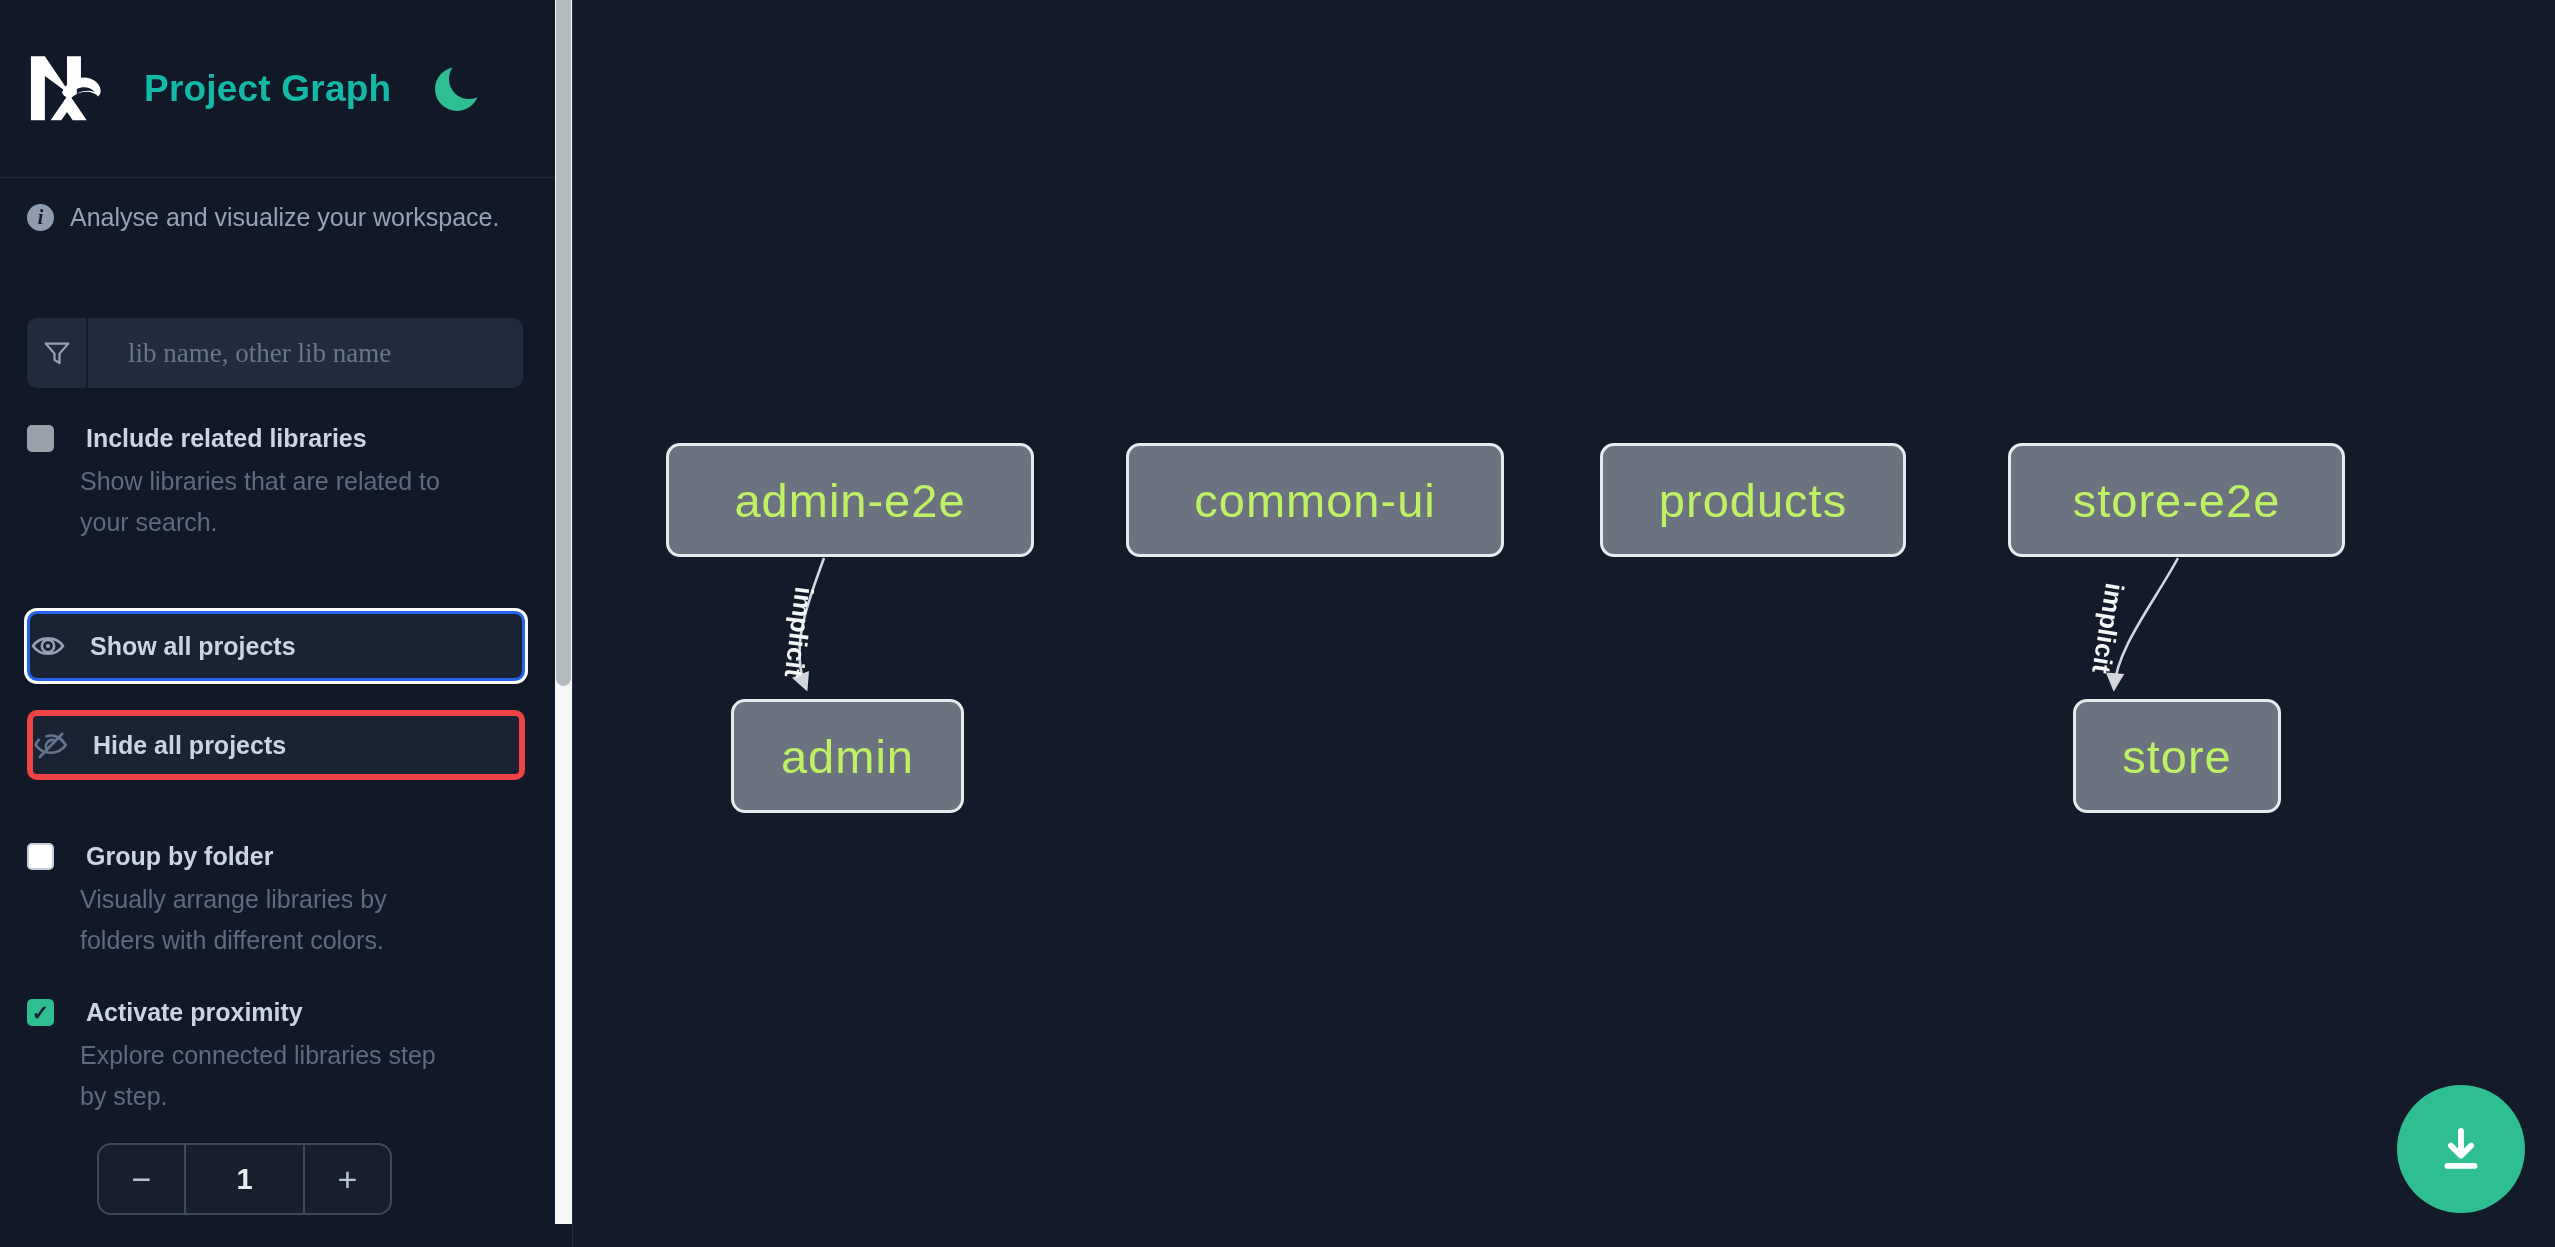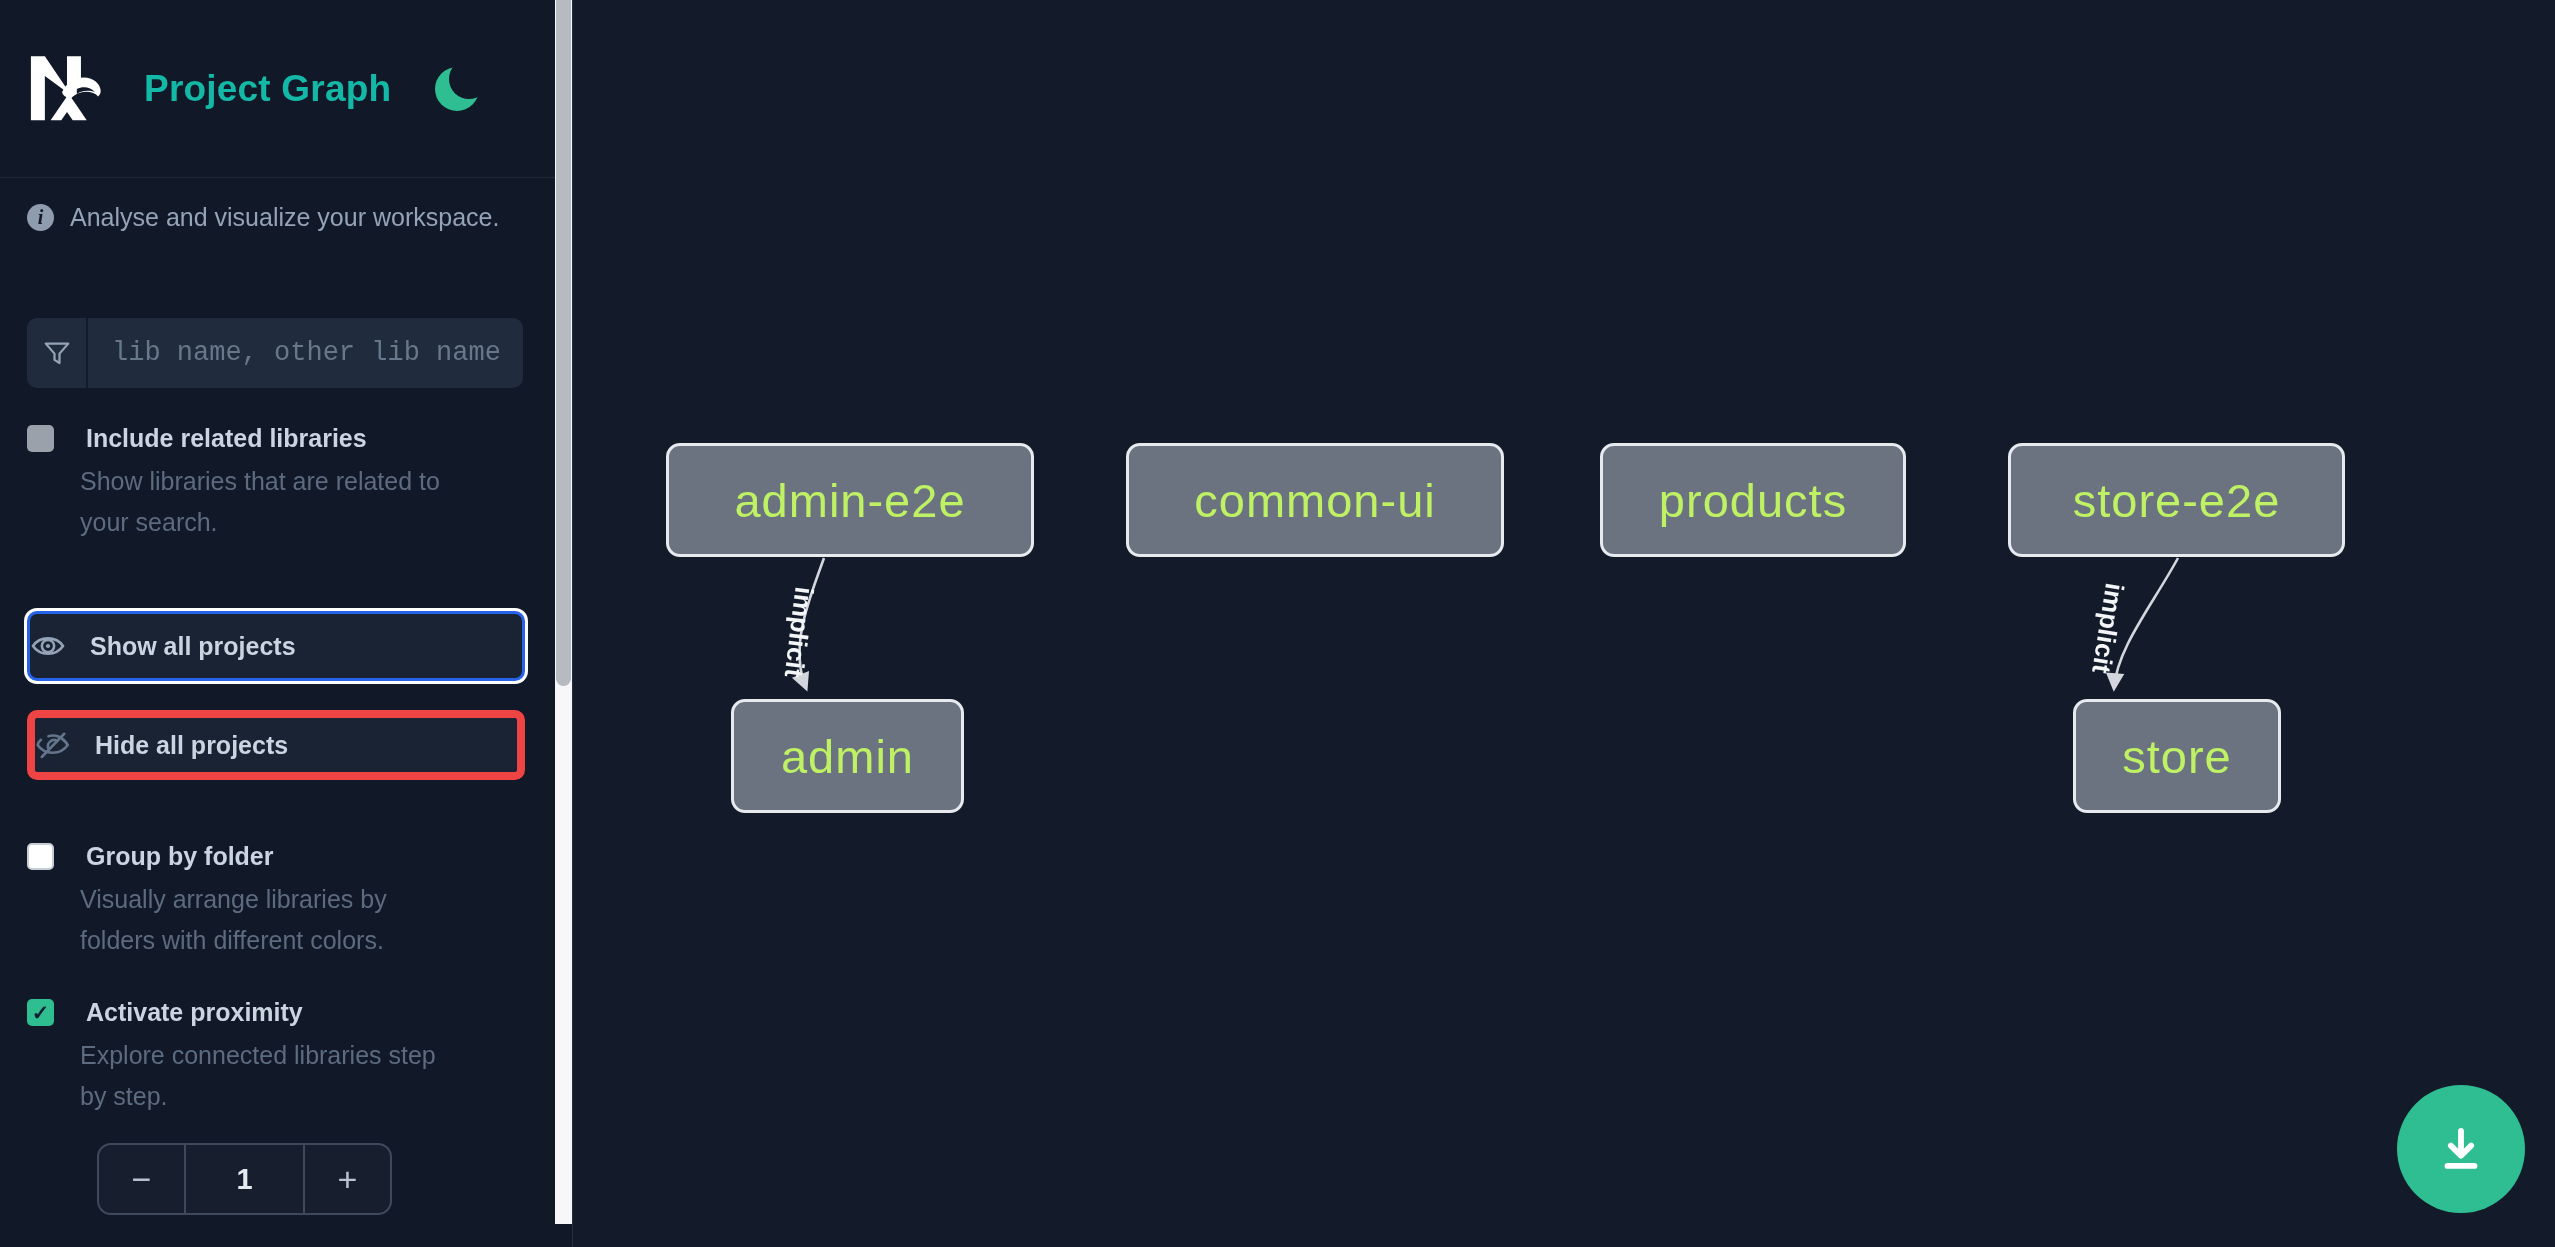--- a/index.html
+++ b/index.html
@@ -24,39 +24,39 @@
   .info-icon { width:27px; height:27px; border-radius:50%; background:#8f9cb0; color:#111827;
                font-size:20px; font-weight:700; display:flex; align-items:center; justify-content:center;
                font-family:"Liberation Serif", serif; font-style:italic; }
   .tagline { color:#94a3b8; font-size:25px; }
 
   .search-box { position:absolute; left:27px; top:318px; width:496px; height:70px;
                 background:#212b3e; border-radius:10px; display:flex; align-items:stretch; overflow:hidden; }
   .search-icon-cell { width:61px; display:flex; align-items:center; justify-content:center;
                       border-right:2px solid #121a2b; }
   .search-input { flex:1; background:transparent; border:none; outline:none; color:#cbd5e1;
-                  font-size:27px; padding:0 24px; font-family:Liberation Mono, monospace; }
+                  font-size:27px; padding:0 40px; font-family:Liberation Serif, serif; }
   .search-input::placeholder { color:#67778c; opacity:1; }
 
   .opt { position:absolute; left:27px; width:480px; }
   .opt-head { display:flex; align-items:center; gap:32px; }
   .checkbox { width:27px; height:27px; border-radius:5px; flex:0 0 auto;
               display:flex; align-items:center; justify-content:center; cursor:pointer; }
   .cb-gray  { background:#9aa1ab; }
   .cb-white { background:#ffffff; border:2px solid #c6cdd6; }
   .cb-green { background:#2ebe8f; color:#132033; font-size:21px; font-weight:700; }
   .opt-label { color:#cbd5e1; font-size:25px; font-weight:700; }
   .opt-desc { margin-left:53px; margin-top:8px; color:#5d6b80; font-size:25px; line-height:41px;
               white-space:pre-line; }
 
   .side-btn { position:absolute; left:27px; width:498px; height:70px; border-radius:10px;
               background:#1a2334; display:flex; align-items:center; gap:24px;
               cursor:pointer; }
   .btn-show { top:611px; border:3px solid #2563eb; box-shadow:0 0 0 3px #ffffff; }
-  .btn-hide { top:710px; border:8px solid #ef4444; }
+  .btn-hide { top:710px; border:6px solid #ef4444; }
   .side-btn .lbl { color:#cbd5e1; font-size:25px; font-weight:700; }
 
   .stepper { position:absolute; left:97px; top:1143px; width:295px; height:72px;
              border:2px solid #3e4a5c; border-radius:14px; background:#171f2f;
              display:flex; align-items:stretch; overflow:hidden; }
   .step-btn { width:85px; display:flex; align-items:center; justify-content:center;
               color:#b9c4d2; font-size:34px; cursor:pointer; }
   .step-val { flex:1; display:flex; align-items:center; justify-content:center;
               color:#e5eaf0; font-size:29px; font-weight:700;
               border-left:2px solid #3e4a5c; border-right:2px solid #3e4a5c; }

